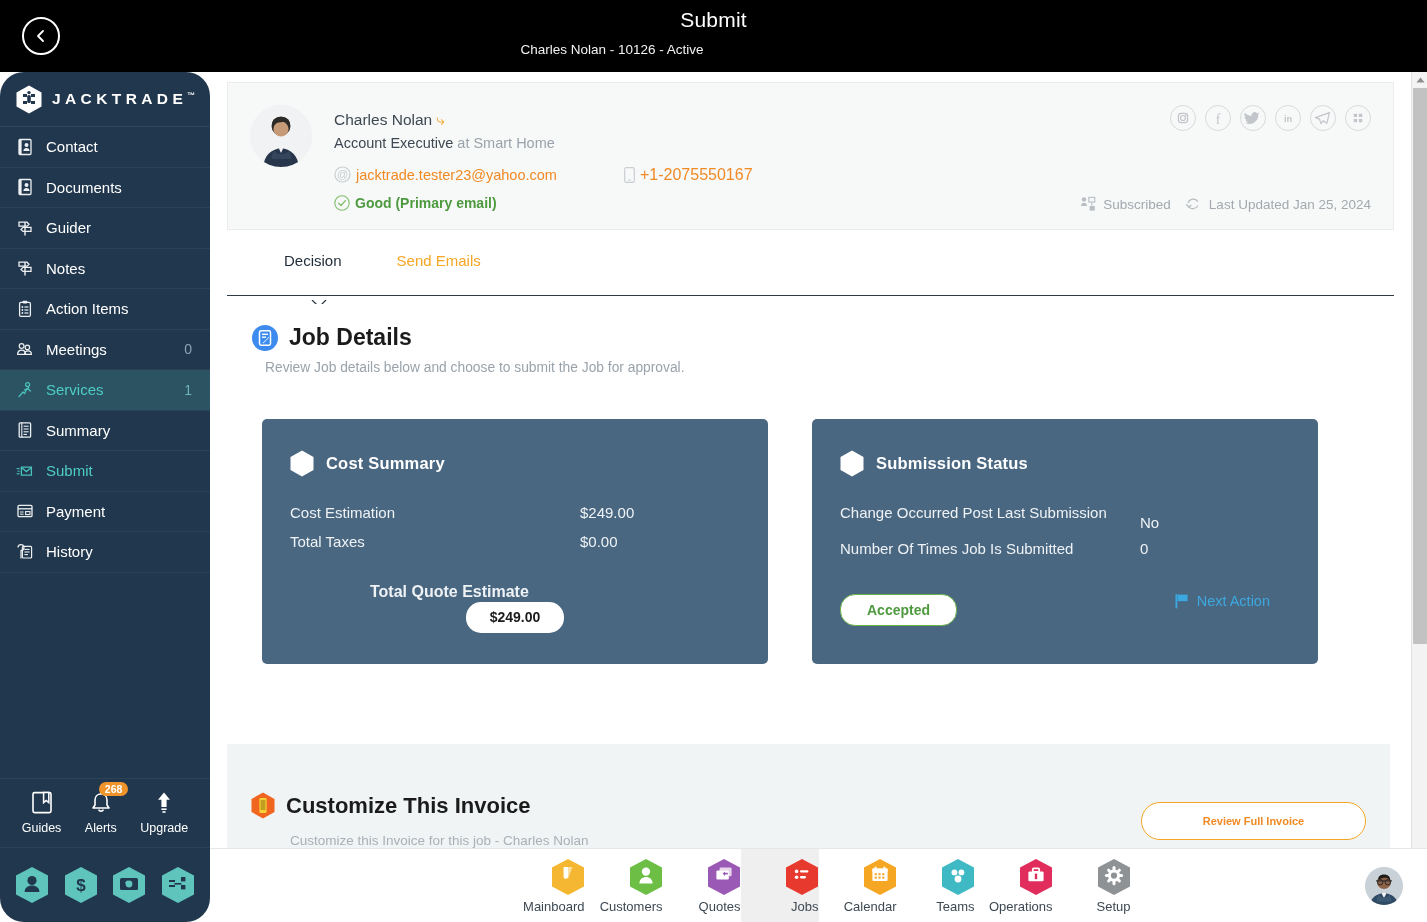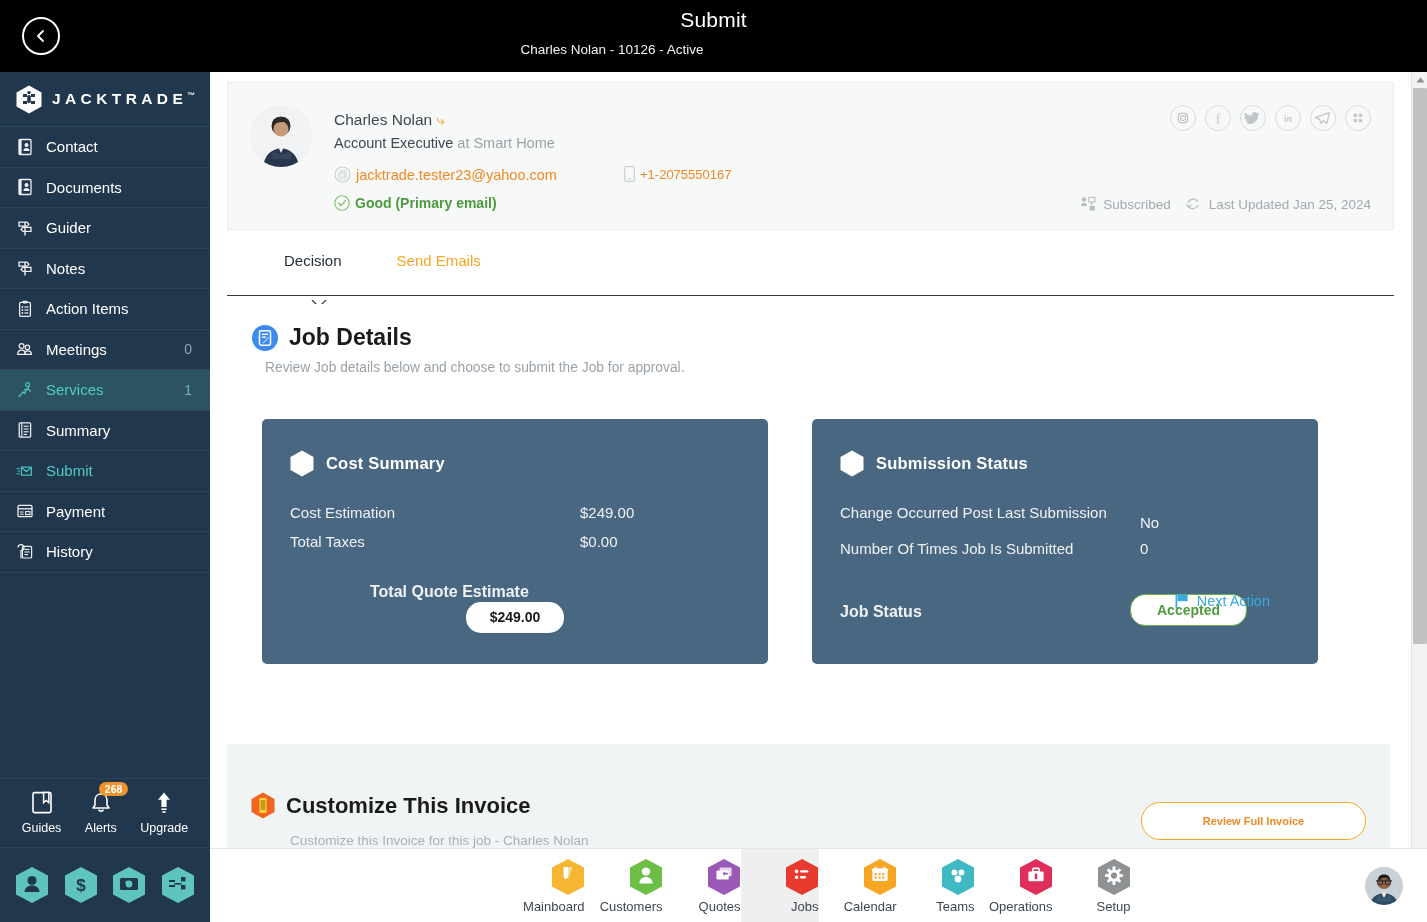--- a/index.html
+++ b/index.html
@@ -26,21 +26,21 @@
     font-size:21px; font-weight:400; letter-spacing:.2px;
   }
   #topbar-sub {
     position:absolute; left:0; top:42px; width:1224px; text-align:center;
     font-size:13.5px; font-weight:400; color:#f2f2f2;
   }
 
   
   #sidebar {
     position:absolute; left:0; top:72px; width:210px; height:850px;
-    background:#21374d; color:#ffffff;
+    background:#21374d; color:#ffffff;border-radius:24px;
   }
   #brand {
     height:55px; display:flex; align-items:center; padding-left:16px;
     border-bottom:1px solid #2d475e;
   }
   #brand .hexlogo { width:26px; height:29px; flex:0 0 26px; margin-right:10px;}
   #brand .wordmark {
     font-size:15.5px; font-weight:700; letter-spacing:4.4px; color:#ffffff;
   }
   #brand .tm { font-size:8px; vertical-align:super; letter-spacing:0; }
@@ -91,21 +91,21 @@
     position:absolute; left:22px; top:22px; width:62px; height:62px;
     border-radius:50%; overflow:hidden; background:#eef1f3;
   }
   #contact-name {
     position:absolute; left:106px; top:28px; font-size:15.5px; color:#3d4852;
   }
   #share-ico { color:#f5a623; margin-left:4px; font-size:15px; }
   #contact-role { position:absolute; left:106px; top:52px; font-size:14.5px; color:#3d4852; }
   #contact-role .muted { color:#9aa3ab; }
   #contact-email { position:absolute; left:106px; top:83px; font-size:14.5px; color:#f08a24; }
-  #contact-phone { position:absolute; left:396px; top:83px; font-size:13px; color:#f08a24; }
+  #contact-phone { position:absolute; left:396px; top:83px; font-size:16px; color:#f08a24; }
   #contact-good { position:absolute; left:106px; top:112px; font-size:14px;
                   color:#4e9a3f; font-weight:700; }
   .inline-ico { display:inline-block; vertical-align:-3px; margin-right:5px; }
 
   #social-row { position:absolute; right:22px; top:22px; display:flex; gap:9px; }
   .social {
     width:26px; height:26px; border:1.3px solid #d7dadd; border-radius:50%;
     display:flex; align-items:center; justify-content:center; color:#c2c6ca;
     cursor:pointer;
   }
@@ -592,21 +592,20 @@
         </div>
         <div class="srow" style="margin-bottom:6px;">
           <div class="k" style="width:300px;">Change Occurred Post Last Submission</div>
           <div class="v" style="padding-top:10px;">No</div>
         </div>
         <div class="srow">
           <div class="k" style="width:300px;">Number Of Times Job Is Submitted</div>
           <div class="v">0</div>
         </div>
         <div class="srow bold" style="margin-top:34px; align-items:center;">
-          <div class="k" style="font-size:16px; width:290px; padding-top:4px;">Job Status</div>
           <div class="v">
             <span class="pill-accepted">Accepted</span>
           </div>
         </div>
         <div id="next-action">
           <svg width="15" height="16" viewBox="0 0 15 16">
             <line x1="1.4" y1="1" x2="1.4" y2="15.4" stroke="#3ba9e0" stroke-width="1.8"></line>
             <path d="M2.6 1.6 H12.6 V8.2 H2.6 z" fill="#3ba9e0"></path>
           </svg>
           <span>Next Action</span>

